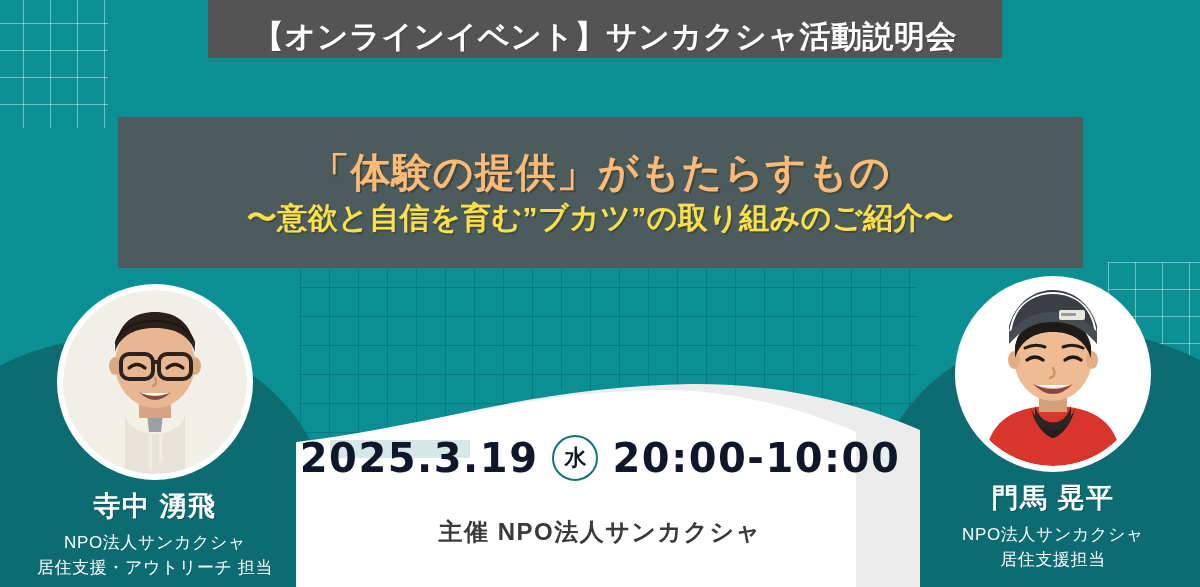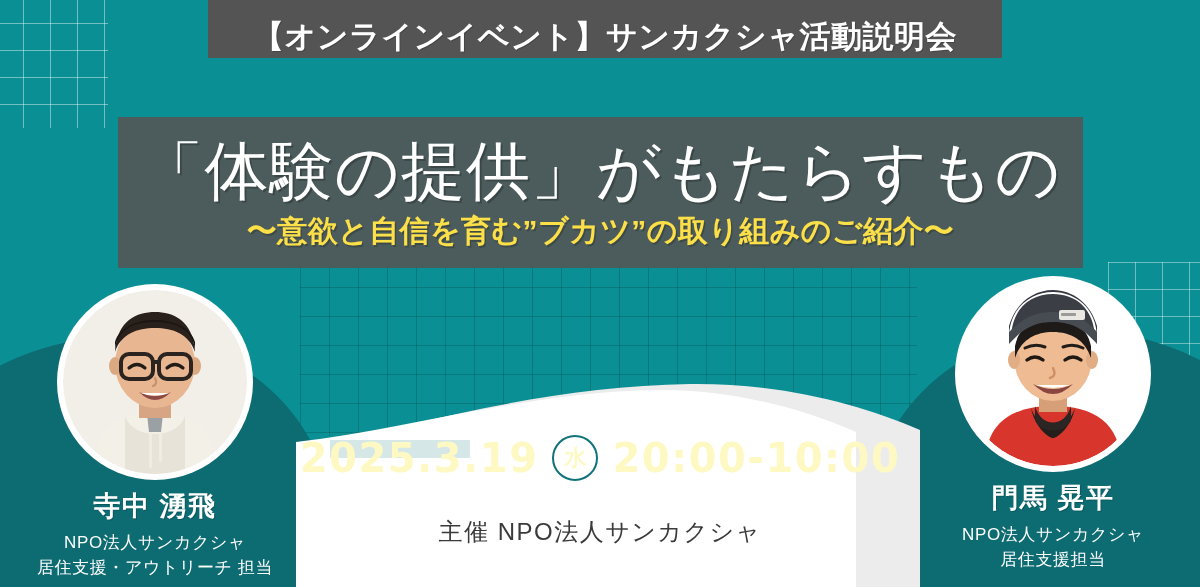--- a/index.html
+++ b/index.html
@@ -78,51 +78,51 @@
   }
 
   
   .title-block{
     position:absolute;left:118px;top:117px;width:965px;height:151px;
     background:#4c5c5c;
     display:flex;flex-direction:column;align-items:center;justify-content:center;
     gap:6px;
   }
   .title-main{
-    color:#ffffff;font-size:64px;font-weight:400;letter-spacing:1px;
+    color:#fdba74;font-size:40px;font-weight:700;letter-spacing:1px;
     white-space:nowrap;line-height:1.12;
     text-shadow:2px 2px 0 rgba(0,0,0,.22);
   }
   .title-sub{
     color:#fde047;font-size:30px;font-weight:700;letter-spacing:.4px;
     white-space:nowrap;line-height:1.15;
     text-shadow:1.5px 1.5px 0 rgba(0,0,0,.2);
   }
 
   
   .date-row{
     position:absolute;left:0;top:432px;width:1200px;height:52px;
     display:flex;align-items:center;justify-content:center;gap:14px;
-    color:#fef9c3;
+    color:#0f172a;
   }
   .date-text,.time-text{
     font-size:40px;font-weight:700;letter-spacing:1.5px;
     font-family:"DejaVu Sans",sans-serif;
   }
   .weekday-badge{
     width:42px;height:42px;border:2.2px solid #10737a;border-radius:50%;
     display:flex;align-items:center;justify-content:center;
     font-size:22px;font-weight:700;line-height:1;
   }
 
   
   .organizer{
     position:absolute;left:0;top:516px;width:1200px;
     text-align:center;
-    color:#3a3a3a;font-size:24px;font-weight:400;letter-spacing:1.5px;
+    color:#3a3a3a;font-size:24px;font-weight:700;letter-spacing:1.5px;
   }
 
   
   .speaker{position:absolute;width:330px;text-align:center;}
   .speaker-left{left:-10px;top:290px;}
   .speaker-right{left:888px;top:282px;}
 
   .avatar{
     width:184px;height:184px;border-radius:50%;
     margin:0 auto;position:relative;overflow:hidden;

